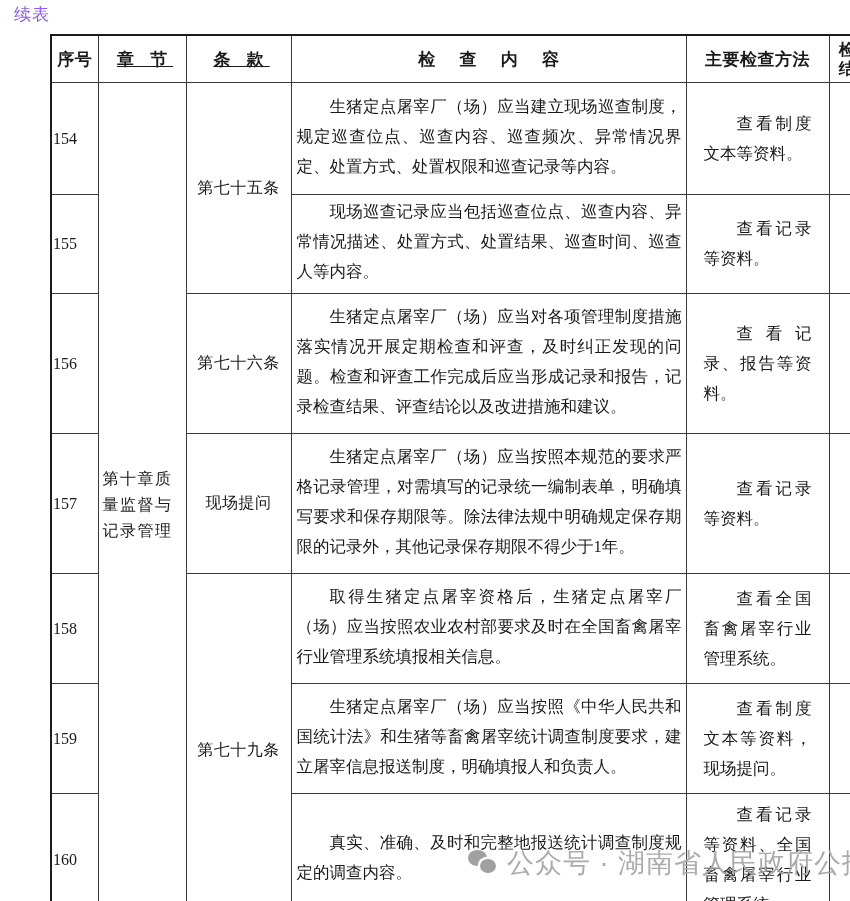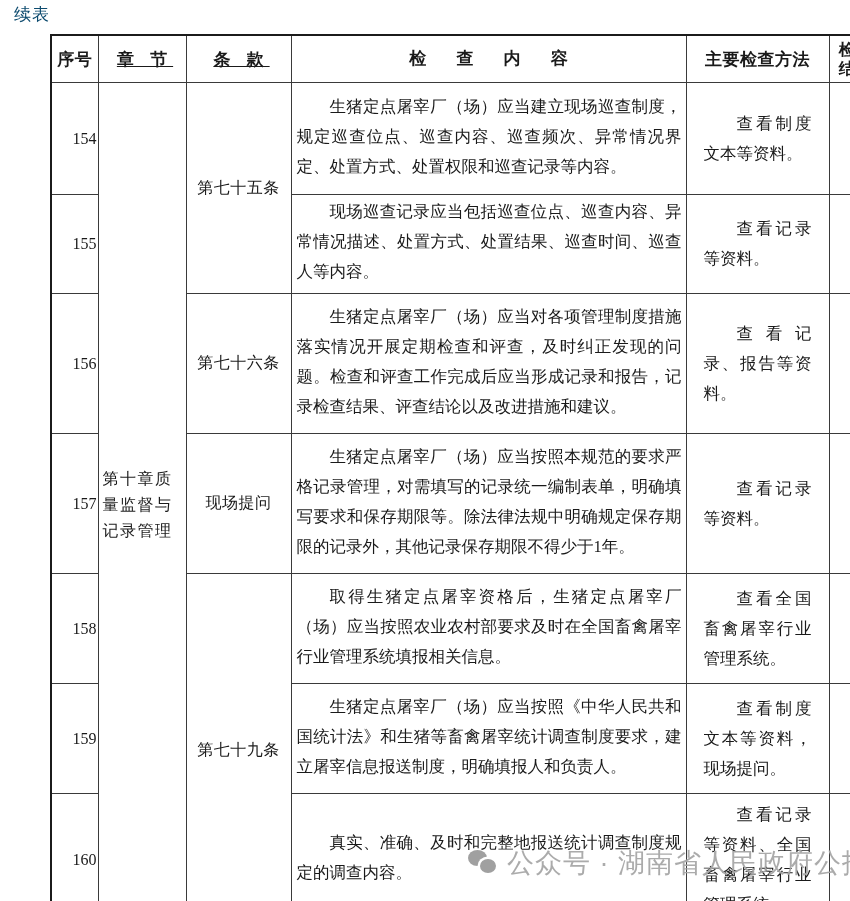--- a/index.html
+++ b/index.html
@@ -22,21 +22,21 @@
     height: 901px;
     box-sizing: border-box;
   }
 
   .continued-label {
     position: absolute;
     left: 14px;
     top: 2px;
     font-size: 17px;
     letter-spacing: 1px;
-    color: #0c4a6e;
+    color: #8b5cf6;
     line-height: 26px;
   }
 
   table.check-table {
     position: absolute;
     left: 10px;
     top: 34px;
     width: 830px;
     border-collapse: collapse;
     table-layout: fixed;
@@ -59,25 +59,25 @@
     height: 46px;
     font-size: 17px;
     font-weight: bold;
     text-align: center;
     vertical-align: middle;
     letter-spacing: 0.5px;
     padding: 0 2px;
     line-height: 21px;
   }
   th.hd.spaced { letter-spacing: 6px; text-indent: 6px; text-decoration: underline; }
-  th.hd.wide   { letter-spacing: 10px; text-indent: 10px; font-family: Liberation Mono, monospace; }
+  th.hd.wide   { letter-spacing: 10px; text-indent: 10px; }
   th.hd.two-line { letter-spacing: 0px; line-height: 19px; font-size: 16px; }
 
   td.num {
-    text-align: right;
+    text-align: left;
     vertical-align: middle;
     font-size: 16px;
     font-family: "Liberation Serif", serif;
   }
 
   td.chapter {
     text-align: left;
     vertical-align: middle;
     font-size: 16px;
     line-height: 26px;

